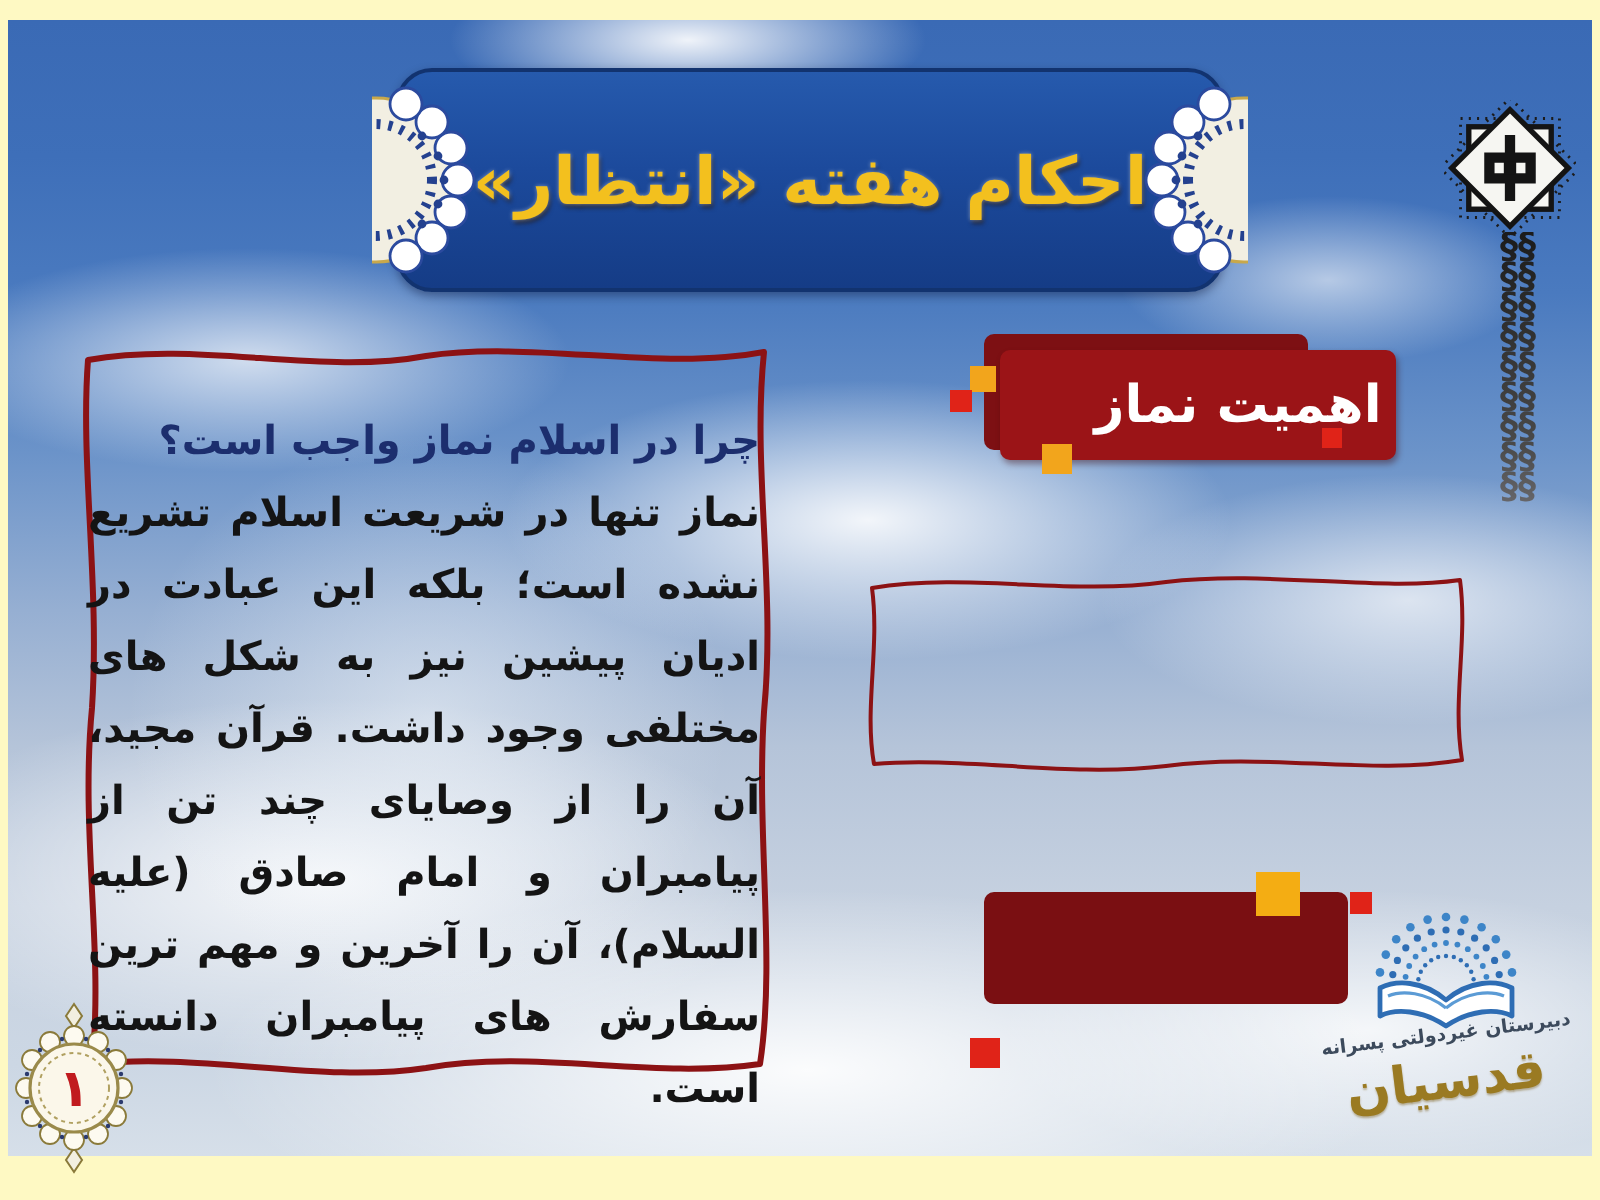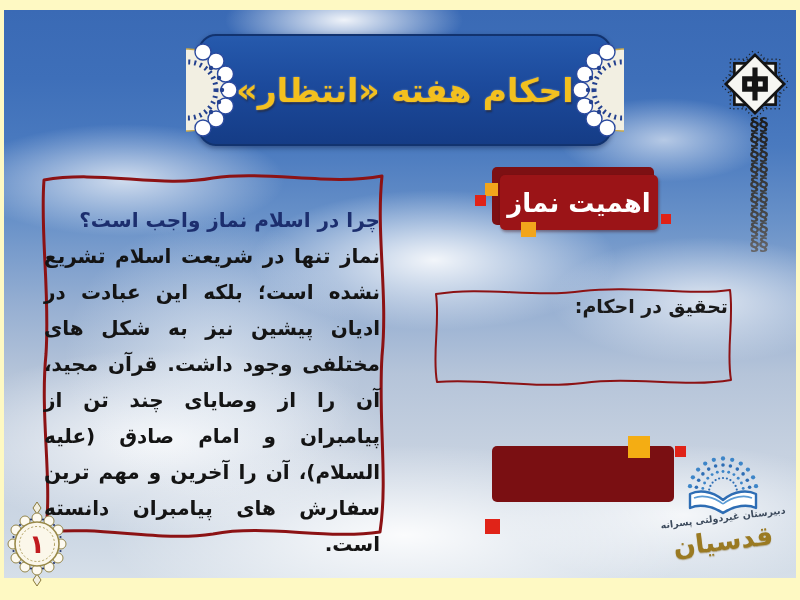--- a/index.html
+++ b/index.html
@@ -38,21 +38,21 @@
   
   .star{position:absolute;left:722px;top:50px;width:66px;height:68px;z-index:2;}
   .tail{position:absolute;left:748px;top:116px;width:22px;height:268px;z-index:2;
     font-size:18px;line-height:15px;font-weight:bold;word-break:break-all;
     background:linear-gradient(180deg,#1b1b1b 0%,#4a4a4a 40%,#9a9aa4 70%,rgba(200,200,210,0) 100%);
     -webkit-background-clip:text;background-clip:text;color:transparent;text-align:center;}
 
   
   .imp-back{position:absolute;left:492px;top:167px;width:162px;height:58px;background:#7d1013;border-radius:5px;z-index:2;}
   .imp{position:absolute;left:500px;top:175px;width:158px;height:55px;background:#9b1417;border-radius:5px;z-index:3;
-    display:flex;align-items:center;justify-content:center;box-shadow:1px 2px 3px rgba(60,0,0,.4);}
+    display:flex;align-items:center;justify-content:center;box-shadow:1px 2px 3px rgba(60,0,0,.4);padding-left:40px;}
   .imp-label{color:#fff;font-size:26px;font-weight:bold;direction:rtl;white-space:nowrap;}
 
   .sq{position:absolute;z-index:4;}
   .sq.orange{background:#f2a51c;}
   .sq.red{background:#e02318;}
   .sq.yellow{background:#f4ad13;}
 
   
   .mainbox-border{position:absolute;left:30px;top:164px;width:366px;height:382px;z-index:2;}
   .main-text{position:absolute;left:44px;top:202px;width:336px;height:350px;z-index:3;
@@ -167,21 +167,20 @@
     <span class="b">نماز تنها در شریعت اسلام تشریع نشده است؛ بلکه این عبادت در ادیان پیشین نیز به شکل های مختلفی وجود داشت. قرآن مجید، آن را از وصایای چند تن از پیامبران و امام صادق (علیه السلام)، آن را آخرین و مهم ترین سفارش های پیامبران دانسته است.</span>
   </div>
 
   <svg class="research-border" viewBox="0 0 318 112">
     <path d="M12,14 C60,6 110,18 159,11 C210,5 265,16 306,10
              C310,40 302,70 307,100
              C260,108 210,96 159,103 C110,109 58,98 13,102
              C8,74 16,44 12,14 Z" fill="none" stroke="#8c1214" stroke-width="2" stroke-linejoin="round"></path>
   </svg>
   <div class="research-text">
-    <span class="h">تحقیق در احکام:</span>
   </div>
 
   <div class="score-back"></div>
   <div class="sq yellow" style="left:628px;top:436px;width:22px;height:22px;"></div>
   <div class="sq red" style="left:675px;top:446px;width:11px;height:11px;"></div>
   <div class="sq red" style="left:485px;top:519px;width:15px;height:15px;"></div>
 
   <div class="logo">
     <svg width="150" height="75" viewBox="0 0 150 75">
       <g id="fanDots" fill="#2e6db4">

